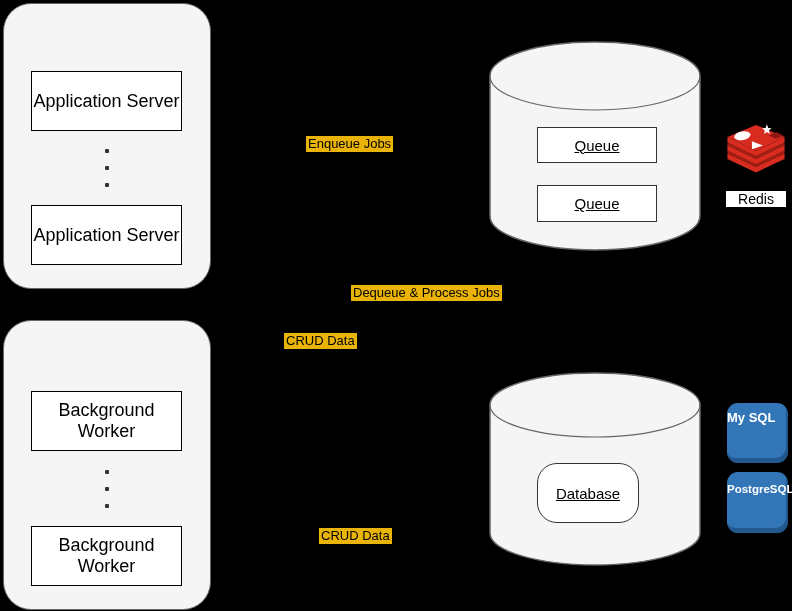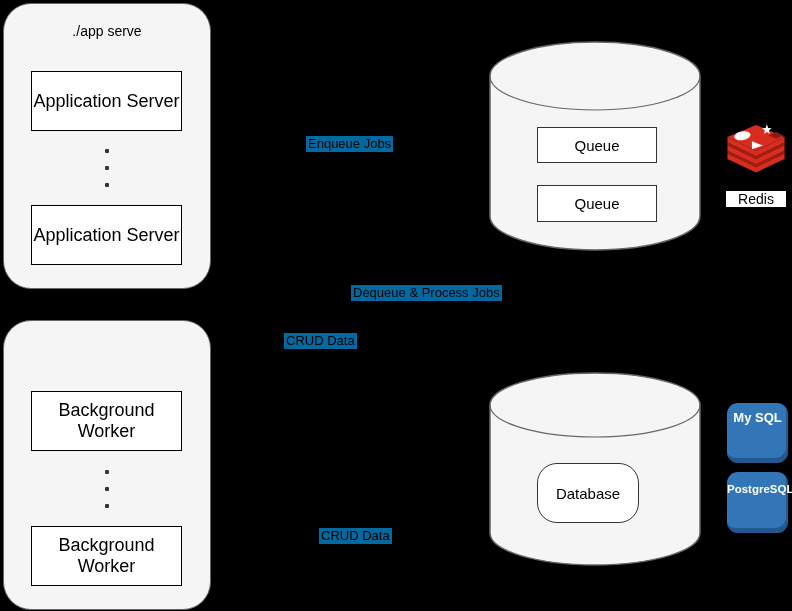--- a/index.html
+++ b/index.html
@@ -21,46 +21,45 @@
     background:#fff;border:1.5px solid #000;box-sizing:border-box;
     display:flex;align-items:center;justify-content:center;
     font-size:18px;color:#000;text-align:center;
   }
   .dots{position:absolute;left:0;right:0;display:flex;flex-direction:column;align-items:center;gap:13px;}
   .dot{width:4px;height:4px;background:#333;border-radius:1px;}
   
   .cyl{position:absolute;}
   .cyl-box{
     position:absolute;background:#fff;border:1.5px solid #333;box-sizing:border-box;
-    display:flex;align-items:center;justify-content:center;font-size:15px;color:#000;
+    display:flex;align-items:center;justify-content:center;font-size:15px;color:#000;text-decoration:underline;
   }
   
   .edge-label{
-    position:absolute;background:#0369a1;color:#000;font-size:13px;
+    position:absolute;background:#eab308;color:#000;font-size:13px;
     line-height:16px;padding:0 2px;white-space:nowrap;
   }
   
   .badge{
     position:absolute;left:727px;width:61px;background:#3376b8;
     border-radius:11px;box-sizing:border-box;
     box-shadow:inset -2px -5px 0 rgba(18,57,97,0.5);
-    color:#fff;text-align:center;font-weight:bold;
+    color:#fff;text-align:left;font-weight:bold;
   }
   .badge.mysql{top:403px;height:60px;font-size:13px;padding-top:7px;}
   .badge.postgres{top:472px;height:61px;font-size:11.5px;padding-top:11px;}
   .redis-wrap{position:absolute;left:722px;top:119px;width:68px;text-align:center;}
   .redis-label{display:inline-block;background:#fff;font-size:14px;margin-top:10px;padding:0 12px;}
 </style>
 </head>
 <body>
 
 <div class="canvas">
 
   <div class="group" style="left:3px;top:3px;height:286px;">
-    <div class="group-title">./app serve</div>
     <div class="node-box" style="top:67px;">Application Server</div>
     <div class="dots" style="top:145px;">
       <span class="dot"></span>
       <span class="dot"></span>
       <span class="dot"></span>
     </div>
     <div class="node-box" style="top:201px;">Application Server</div>
   </div>
 
   <div class="group" style="left:3px;top:320px;height:290px;">

